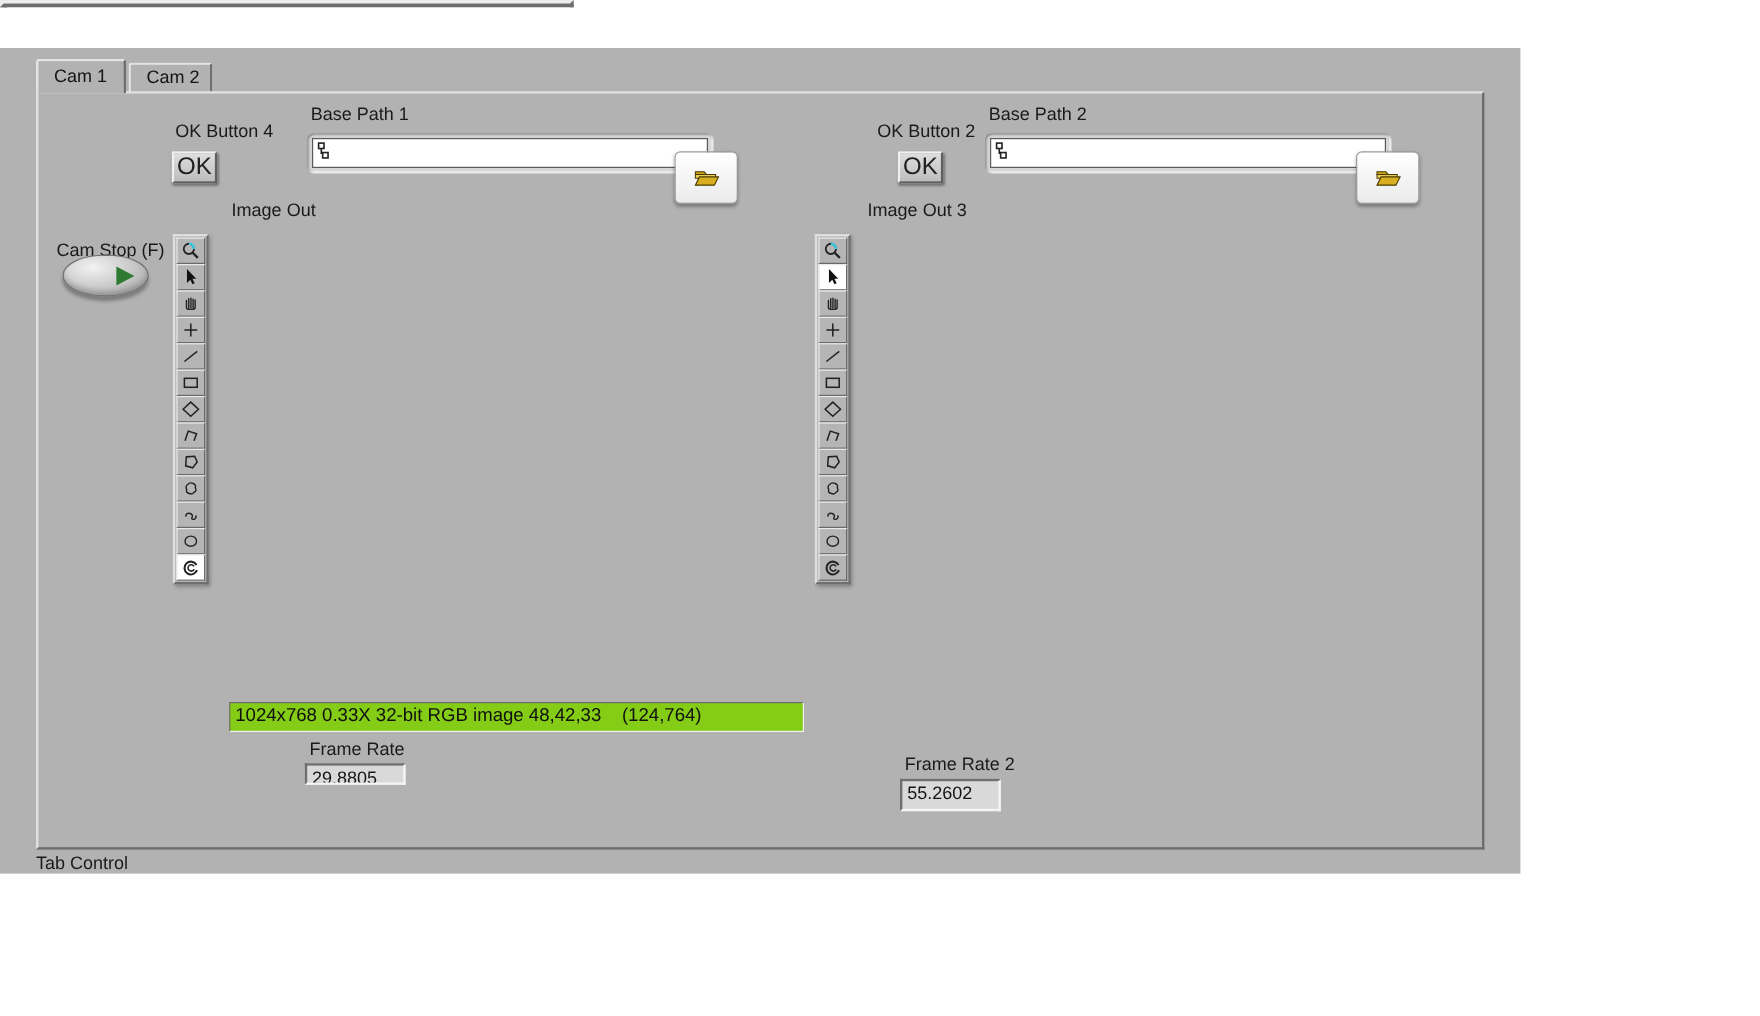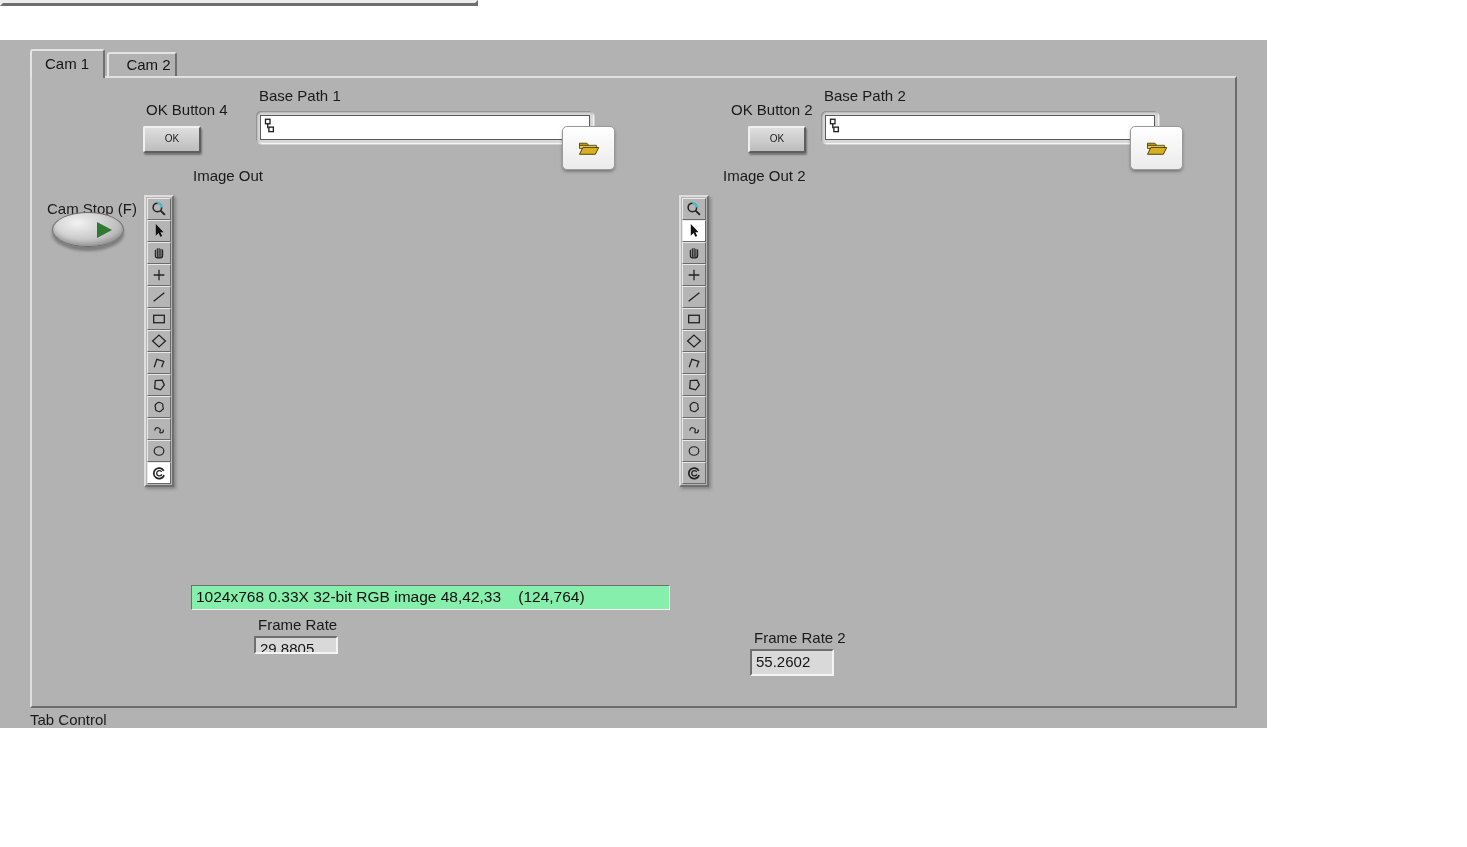--- a/index.html
+++ b/index.html
@@ -6,29 +6,29 @@
   #stage{position:relative;width:1467px;height:847px;background:#ffffff;overflow:hidden;
          font-family:"Liberation Sans",sans-serif;}
   .lbl{position:absolute;font-size:15px;color:#1a1a1a;white-space:nowrap;}
 
   
   #graybg{position:absolute;left:0;top:40px;width:1267px;height:688px;background:#b2b2b2;}
   .tab{position:absolute;background:#b2b2b2;border:2px solid;
        border-color:#e4e4e4 #6f6f6f #b2b2b2 #e4e4e4;border-radius:3px 3px 0 0;
        font-size:15px;color:#141414;padding-left:13px;box-sizing:border-box;cursor:default;}
   #tab1{left:30px;top:49px;width:75px;height:29px;z-index:3;line-height:25px;border-bottom:none;}
-  #tab2{left:107px;top:52px;width:70px;height:26px;z-index:1;line-height:22px;text-align:center;}
+  #tab2{left:107px;top:52px;width:70px;height:26px;z-index:1;line-height:22px;}
   #tabpage{position:absolute;left:30px;top:76px;width:1207px;height:632px;box-sizing:border-box;
        border:2px solid;border-color:#e0e0e0 #6c6c6c #6c6c6c #e0e0e0;z-index:2;}
 
   
-  .okbtn{position:absolute;z-index:4;width:58px;height:27px;box-sizing:border-box;
+  .okbtn{position:absolute;z-index:4;width:38px;height:27px;box-sizing:border-box;
        background:linear-gradient(#dedede,#bdbdbd);border:2px solid;
        border-color:#f0f0f0 #5f5f5f #5f5f5f #f0f0f0;border-radius:2px;
-       font-size:10px;color:#202020;text-align:center;line-height:22px;
+       font-size:20px;color:#202020;text-align:center;line-height:22px;
        box-shadow:1px 2px 2px rgba(0,0,0,.35);cursor:default;}
   .pathctl{position:absolute;z-index:4;background:#d6d6d6;border-radius:5px;padding:4px;box-sizing:border-box;
        box-shadow:inset 1px 1px 2px #7f7f7f, inset -1px -1px 1px #ffffff,1px 1px 0 #cfcfcf;}
   .path-field{position:relative;width:100%;height:100%;background:#ffffff;border:1px solid #5a5a5a;
        box-sizing:border-box;font-size:14px;color:#111;padding-left:22px;line-height:21px;overflow:hidden;}
   .path-glyph{position:absolute;left:2px;top:1px;}
   .folderbtn{position:absolute;z-index:5;width:53px;height:44px;border-radius:5px;box-sizing:border-box;
        background:linear-gradient(#ffffff,#ebebeb);border:1px solid #9a9a9a;
        box-shadow:0 2px 3px rgba(0,0,0,.3), inset 0 1px 0 #fff;
        display:flex;align-items:center;justify-content:center;cursor:default;}
@@ -39,21 +39,21 @@
        border-top:8px solid transparent;border-bottom:8px solid transparent;border-left:15px solid #2e7a33;}
 
   
   .display{position:absolute;z-index:4;background:#c6c6c6;border:3px solid;box-sizing:border-box;
        border-color:#ededed #6e6e6e #6e6e6e #ededed;}
   .display-inner{position:absolute;inset:0;overflow:hidden;}
   .checker{background-color:#dcdcdc;
        background-image:linear-gradient(45deg,#fff 25%,transparent 25%,transparent 75%,#fff 75%),
                         linear-gradient(45deg,#fff 25%,transparent 25%,transparent 75%,#fff 75%);
        background-size:6px 6px;background-position:0 0,3px 3px;}
-  .statusbar{position:absolute;z-index:4;box-sizing:border-box;background:#86efac;
+  .statusbar{position:absolute;z-index:4;box-sizing:border-box;background:#84cc16;
        border:1px solid;border-color:#6f6f6f #f2f2f2 #f2f2f2 #6f6f6f;
        font-size:15.5px;color:#101010;line-height:22px;padding-left:4px;white-space:pre;overflow:hidden;}
   .valbox{position:absolute;z-index:4;box-sizing:border-box;background:#d9d9d9;
        border:2px solid;border-color:#6f6f6f #f4f4f4 #f4f4f4 #6f6f6f;
        font-size:15px;color:#151515;line-height:22px;padding-left:4px;overflow:hidden;white-space:nowrap;}
 
   
   .palette{position:absolute;z-index:5;width:30px;box-sizing:border-box;background:#b5b5b5;
        border:2px solid;border-color:#dedede #6f6f6f #6f6f6f #dedede;padding:1px;
        box-shadow:2px 2px 3px rgba(0,0,0,.25);}
@@ -216,21 +216,21 @@
     </div>
   </div>
   <div class="folderbtn" style="left:1130px;top:126px">
     <svg width="24" height="19" viewBox="0 0 22 18">
       <path d="M2 4 h7 l2 2.2 h-9 z" fill="#caa21a" stroke="#4a3c00" stroke-width="0.8"></path>
       <path d="M2 6 h16 v3 h-16 z" fill="#e8cc5a" stroke="#4a3c00" stroke-width="0.8"></path>
       <path d="M2 14.5 L5.2 8 h15 L17 14.5 Z" fill="#d8ae22" stroke="#4a3c00" stroke-width="0.9"></path>
     </svg>
   </div>
 
-  <div class="lbl" style="left:723px;top:167px;z-index:4">Image Out 2</div>
+  <div class="lbl" style="left:723px;top:167px;z-index:4">Image Out 3</div>
 
   <div id="palette2" class="palette" style="left:679px;top:195px">
       <div class="tool">
         <svg width="18" height="16" viewBox="0 0 16 15">
           <circle cx="6.5" cy="6" r="4" fill="none" stroke="#222" stroke-width="1.4"></circle>
           <path d="M6.5 2 A4 4 0 0 1 10.5 6" stroke="#35c8e0" stroke-width="2" fill="none"></path>
           <line x1="9.5" y1="9" x2="13.5" y2="13" stroke="#222" stroke-width="1.8"></line>
         </svg>
       </div>
       <div class="tool sel">

